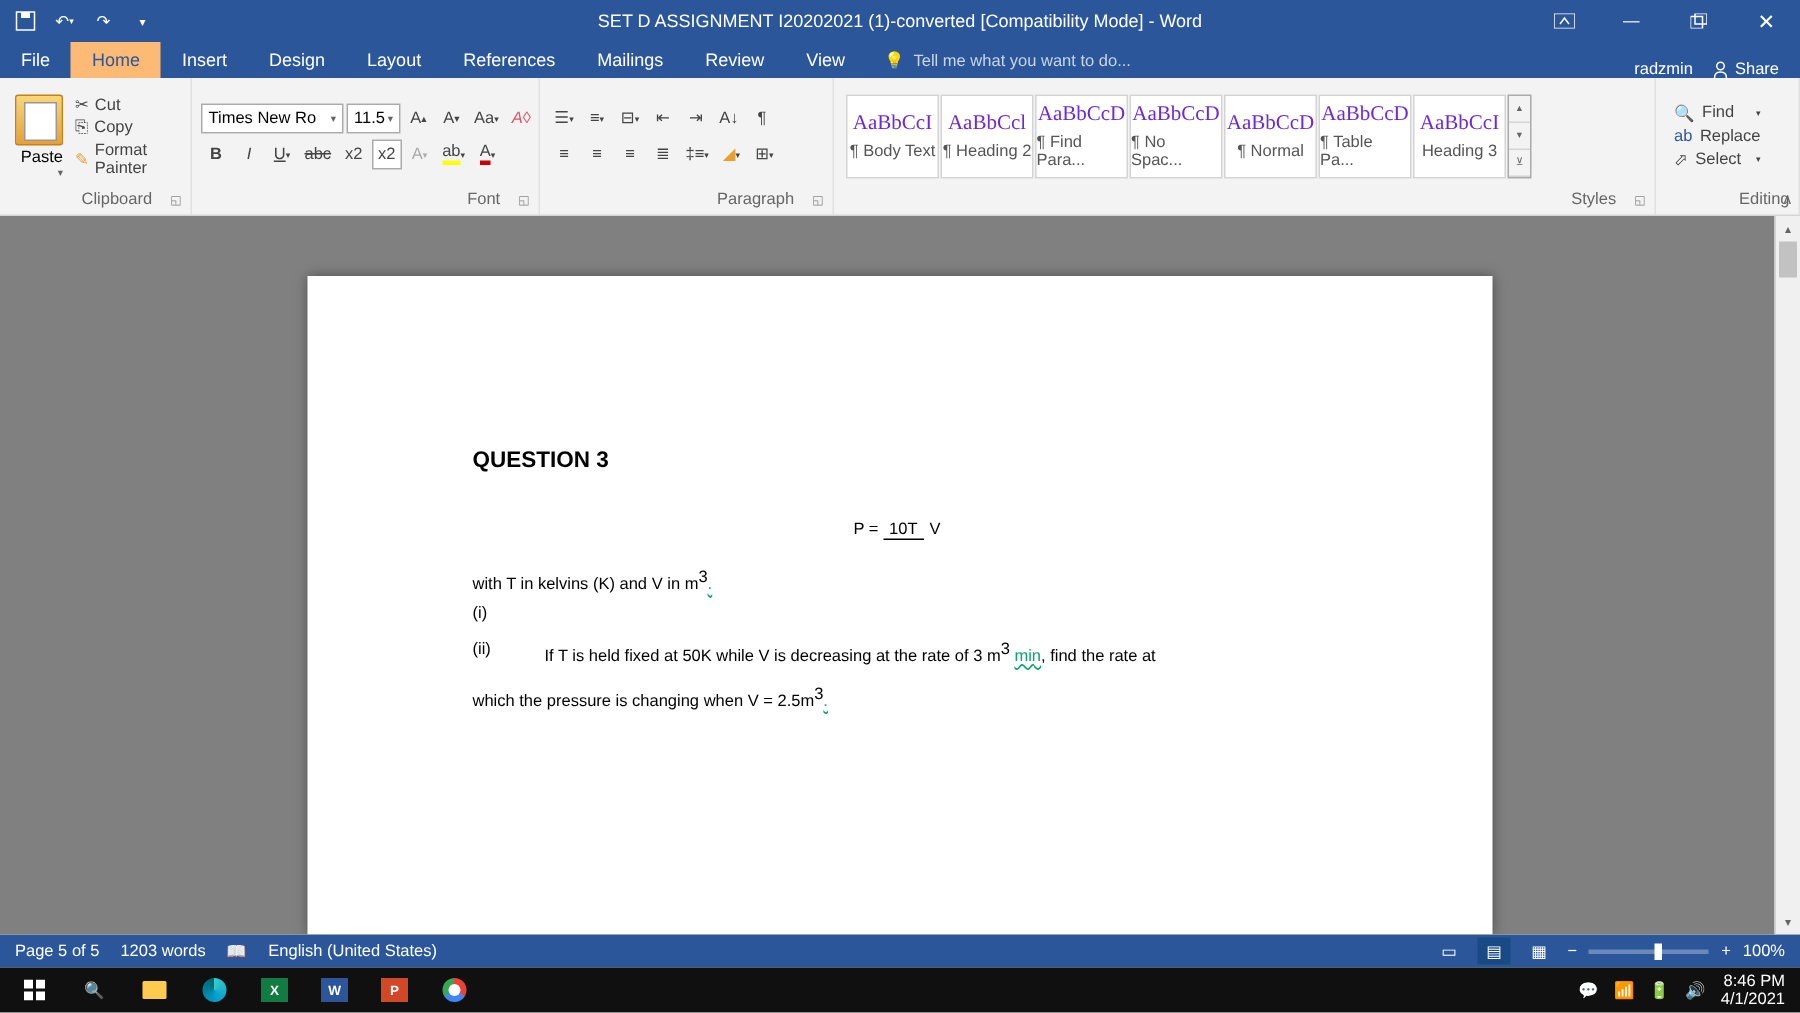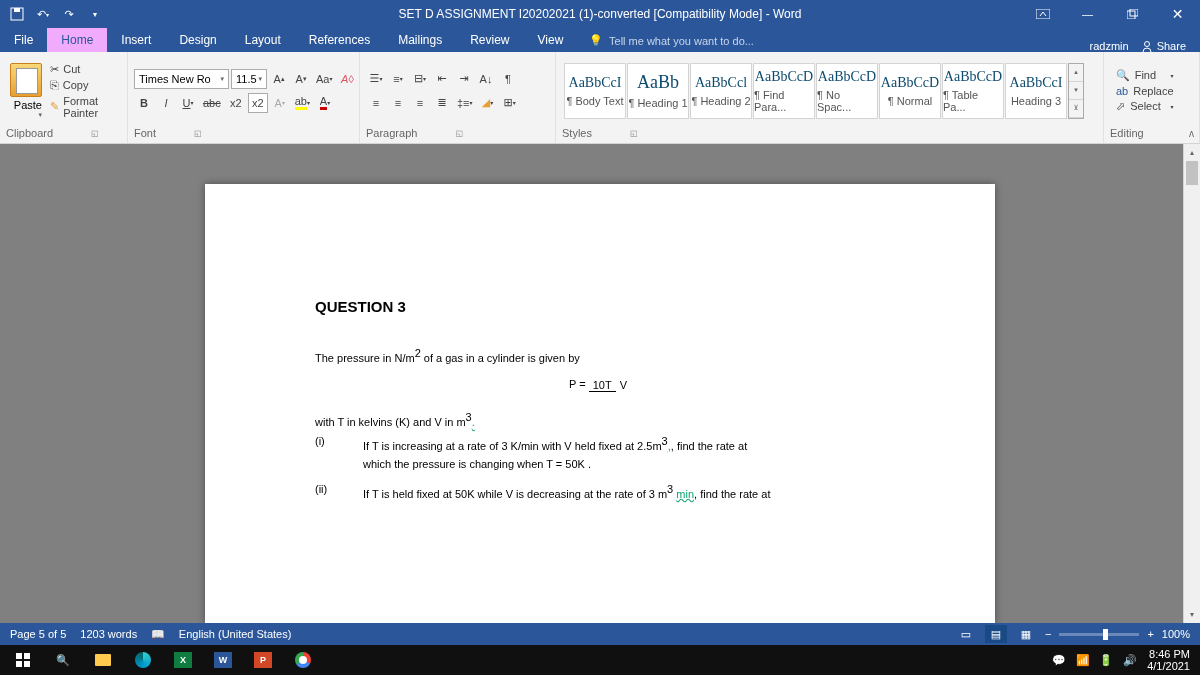--- a/index.html
+++ b/index.html
@@ -5,46 +5,46 @@
 *{margin:0;padding:0;box-sizing:border-box;font-family:"Segoe UI",Arial,sans-serif;font-size:11px;user-select:none}
 body{width:1200px;height:675px;overflow:hidden;background:#fff;display:flex;flex-direction:column}
 .titlebar{height:28px;background:#2b579a;color:#fff;display:flex;align-items:center;position:relative}
 .qat{display:flex;align-items:center;padding:0 6px;gap:4px}
 .qat .ico{width:22px;height:22px;display:flex;align-items:center;justify-content:center;color:#fff}
 .title{position:absolute;left:50%;transform:translateX(-50%);font-size:12px;white-space:nowrap}
 .winctrl{margin-left:auto;display:flex}
 .winctrl div{width:45px;height:28px;display:flex;align-items:center;justify-content:center;font-size:11px}
 .tabs{height:24px;background:#2b579a;display:flex;align-items:flex-end;color:#fff}
 .tab{padding:5px 14px;font-size:12px;cursor:pointer}
-.tab.active{background:#f0abfc;color:#2b579a}
+.tab.active{background:#fdba74;color:#2b579a}
 .tellme{color:#c8d5ea;margin-left:12px;padding:5px 0;font-size:12px;display:flex;align-items:center;gap:6px}
 .usershare{margin-left:auto;display:flex;align-items:center;gap:12px;padding:0 14px;font-size:12px}
 .usershare .share{display:flex;align-items:center;gap:4px}
 .ribbon{height:92px;background:#f3f3f3;border-bottom:1px solid #d4d4d4;display:flex}
 .group{border-right:1px solid #e1e1e1;display:flex;flex-direction:column;padding:2px 6px}
 .group-body{flex:1;display:flex;align-items:center}
-.group-label{text-align:center;font-size:10px;color:#666;padding-bottom:2px;display:flex;justify-content:flex-start;align-items:center;gap:38px}
+.group-label{text-align:center;font-size:10px;color:#666;padding-bottom:2px;display:flex;justify-content:flex-end;align-items:center;gap:12px}
 .group-label .dlg{font-size:8px;color:#888}
 .paste-col{display:flex;flex-direction:column;align-items:flex-end;padding:2px 4px}
 .paste-ico{width:32px;height:34px;background:linear-gradient(#f8d778,#e8a030);border:1px solid #c97f1a;border-radius:2px;position:relative}
 .paste-ico:after{content:"";position:absolute;top:4px;left:5px;width:20px;height:24px;background:#fff;border:1px solid #999}
 .clip-items{display:flex;flex-direction:column;gap:1px;padding-left:4px;font-size:11px;color:#444}
 .clip-items div{display:flex;align-items:center;gap:4px;padding:1px 0}
 .font-box{display:flex;flex-direction:column;gap:4px}
 .font-row{display:flex;align-items:center;gap:2px}
 .combo{border:1px solid #ababab;background:#fff;height:20px;display:flex;align-items:center;padding:0 4px;font-size:11px}
 .combo.font{width:95px}
 .combo.size{width:36px}
 .combo .dd{margin-left:auto;font-size:7px;color:#666}
 .btn{height:20px;min-width:20px;display:flex;align-items:center;justify-content:center;color:#444;border:1px solid transparent;padding:0 2px}
 .btn.boxed{border:1px solid #ababab;background:#fff}
 .para-box{display:flex;flex-direction:column;gap:4px}
 .styles-box{display:flex;align-items:center;gap:1px;padding:2px}
 .style-item{width:62px;height:56px;border:1px solid #d4d4d4;background:#fff;display:flex;flex-direction:column;align-items:center;justify-content:center;font-size:9px;color:#555}
-.style-item .prev{font-family:"Times New Roman",serif;font-size:14px;color:#0c4a6e;margin-bottom:4px}
+.style-item .prev{font-family:"Times New Roman",serif;font-size:14px;color:#6d28d9;margin-bottom:4px}
 .style-item .prev.big{font-size:18px}
 .style-scroll{display:flex;flex-direction:column;border:1px solid #ababab}
 .style-scroll div{width:14px;height:18px;display:flex;align-items:center;justify-content:center;font-size:7px;color:#666;border-bottom:1px solid #d4d4d4}
 .edit-box{display:flex;flex-direction:column;gap:3px;padding:4px 6px;font-size:11px;color:#444}
 .edit-box div{display:flex;align-items:center;gap:5px}
 .workspace{flex:1;background:#808080;overflow:hidden;position:relative;display:flex;justify-content:center}
 .page{width:790px;background:#fff;margin-top:40px;box-shadow:0 0 8px rgba(0,0,0,.4);padding:110px 110px 40px;font-family:"Times New Roman",serif;font-size:15px;color:#000;line-height:1.7}
 .page h3{font-size:15px;font-weight:bold;margin-bottom:24px}
 .eq{text-align:center;margin:8px 0 14px}
 .frac{display:inline-block;vertical-align:middle;text-align:center}
@@ -243,24 +243,20 @@
   </div>
 
   <div class="group" style="flex:1">
     <div class="group-body">
       <div class="styles-box">
         <div class="style-item">
             <span class="prev">AaBbCcI</span>
             <span>¶ Body Text</span>
           </div>
         <div class="style-item">
-            <span class="prev big">AaBb</span>
-            <span>¶ Heading 1</span>
-          </div>
-        <div class="style-item">
             <span class="prev">AaBbCcl</span>
             <span>¶ Heading 2</span>
           </div>
         <div class="style-item">
             <span class="prev">AaBbCcD</span>
             <span>¶ Find Para...</span>
           </div>
         <div class="style-item">
             <span class="prev">AaBbCcD</span>
             <span>¶ No Spac...</span>
@@ -312,36 +308,35 @@
     <div class="group-label">
         <span>Editing</span>
         <span style="position:absolute;right:6px;font-size:10px;color:#666">ʌ</span>
       </div>
   </div>
 </div>
 
 <div class="workspace">
   <div class="page">
     <h3>QUESTION 3</h3>
-    <p><span>The pressure in  N/m</span><sup>2</sup><span>   of a gas in a cylinder is given by</span></p>
     <div class="eq">
       <span>P = </span>
       <span class="frac"><span class="num">10T</span><span class="den">V</span></span>
     </div>
     <p><span>with T in kelvins (K) and V in m</span><sup>3</sup><span class="sq">.</span></p>
     <div class="sub-list">
       <div class="row">
         <div class="mark">(i)</div>
-        <div><span>If T is increasing at a rate of 3 K/min with V held fixed at 2.5m</span><sup>3</sup><span class="sq">,</span><span>, find the rate at</span><br><span>which the pressure is changing when T = 50K .</span></div>
       </div>
       <div class="row">
         <div class="mark">(ii)</div>
         <div><span>If T is held fixed at 50K while V is decreasing at the rate of   3 m</span><sup>3</sup><span> </span><span class="sq">min</span><span>, find the rate at</span></div>
       </div>
     </div>
+    <p><span>which the pressure is changing when V = 2.5m</span><sup>3</sup><span class="sq">.</span></p>
   </div>
   <div class="vscroll">
     <div class="arr">▴</div>
     <div class="thumb"></div>
     <div class="arr bot">▾</div>
   </div>
 </div>
 
 <div class="statusbar">
   <span>Page 5 of 5</span>

